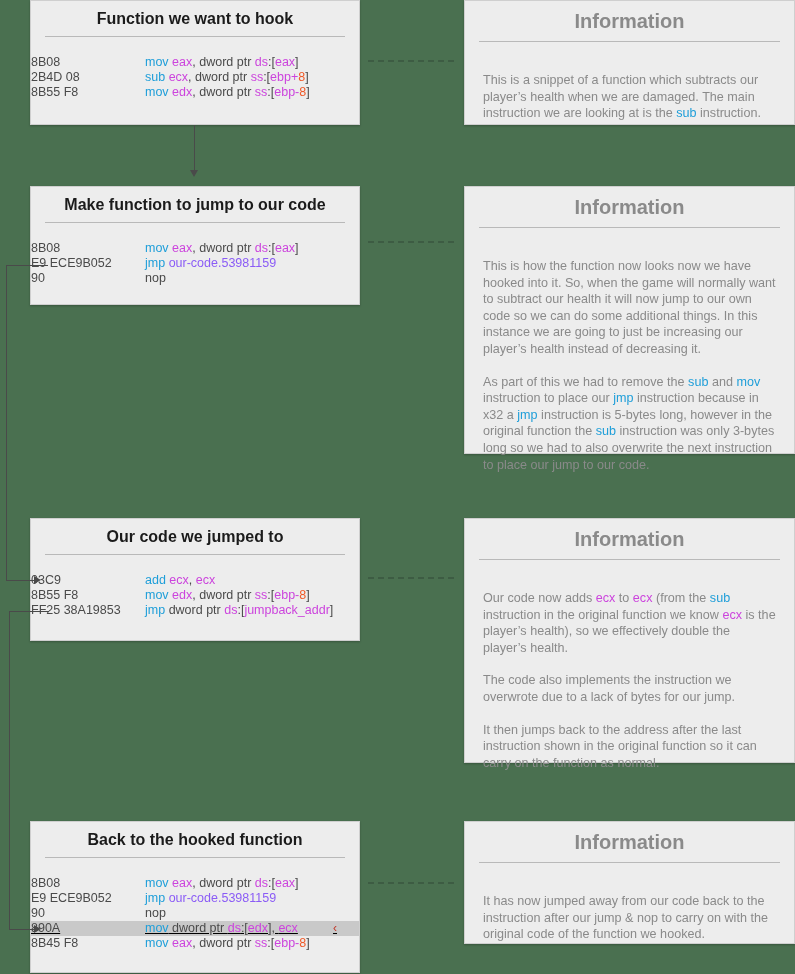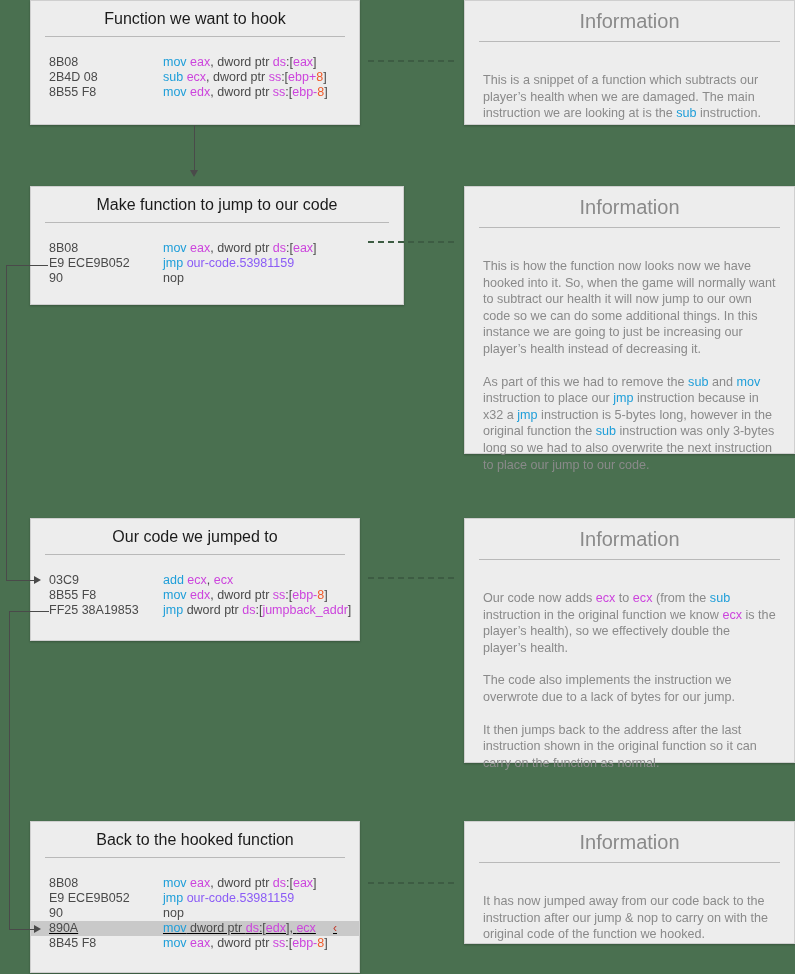--- a/index.html
+++ b/index.html
@@ -14,21 +14,21 @@
 
   
   .panel {
     position: absolute;
     background: #ededed;
     border: 1px solid #cfcfcf;
     box-shadow: 0 1px 2px rgba(0,0,0,0.25);
   }
   .panel-title {
     text-align: center;
-    font-weight: normal;
+    font-weight: bold;
     font-size: 16px;
     color: #1b1b1b;
     padding: 9px 10px 8px 10px;
   }
   .panel-title.info {
     color: #8a8a8a;
     font-size: 20px;
   }
   .divider {
     height: 1px;
@@ -39,21 +39,20 @@
   
   .code-body { padding: 18px 0 14px 0; }
   .code-row {
     position: relative;
     display: flex;
     align-items: baseline;
     height: 15px;
     line-height: 15px;
     font-size: 12.5px;
     white-space: nowrap;
-    padding-left: 18px;
   }
   .code-row.hl { background: #c9c9c9; text-decoration: underline; }
   .bytes { color: #4a4a4a; width: 114px; flex: 0 0 114px; }
   .mnem  { color: #1e9ed9; }
   .reg   { color: #cc44dd; }
   .seg   { color: #cc44dd; }
   .plain { color: #4a4a4a; }
   .num   { color: #f05a28; }
   .sym   { color: #8b5cf6; }
   .chev  { color: #c0392b; font-size: 12px; margin-left: auto; padding-right: 22px; }
@@ -111,21 +110,21 @@
           <span class="bytes">2B4D 08</span>
           <span><span class="mnem">sub</span><span class="plain"> </span><span class="reg">ecx</span><span class="plain">, dword ptr </span><span class="seg">ss</span><span class="plain">:[</span><span class="reg">ebp+</span><span class="num">8</span><span class="plain">]</span></span>
         </div>
         <div class="code-row">
           <span class="bytes">8B55 F8</span>
           <span><span class="mnem">mov</span><span class="plain"> </span><span class="reg">edx</span><span class="plain">, dword ptr </span><span class="seg">ss</span><span class="plain">:[</span><span class="reg">ebp-</span><span class="num">8</span><span class="plain">]</span></span>
         </div>
       </div>
   </div>
 
-  <div class="panel" style="left:30px; top:186px; width:374px; height:119px;">
+  <div class="panel" style="left:30px; top:186px; width:330px; height:119px;">
     <div class="panel-title">Make function to jump to our code</div>
     <div class="divider"></div>
     <div class="code-body">
         <div class="code-row">
           <span class="bytes">8B08</span>
           <span><span class="mnem">mov</span><span class="plain"> </span><span class="reg">eax</span><span class="plain">, dword ptr </span><span class="seg">ds</span><span class="plain">:[</span><span class="reg">eax</span><span class="plain">]</span></span>
         </div>
         <div class="code-row">
           <span class="bytes">E9 ECE9B052</span>
           <span><span class="mnem">jmp</span><span class="plain"> </span><span class="sym">our-code.53981159</span></span>

